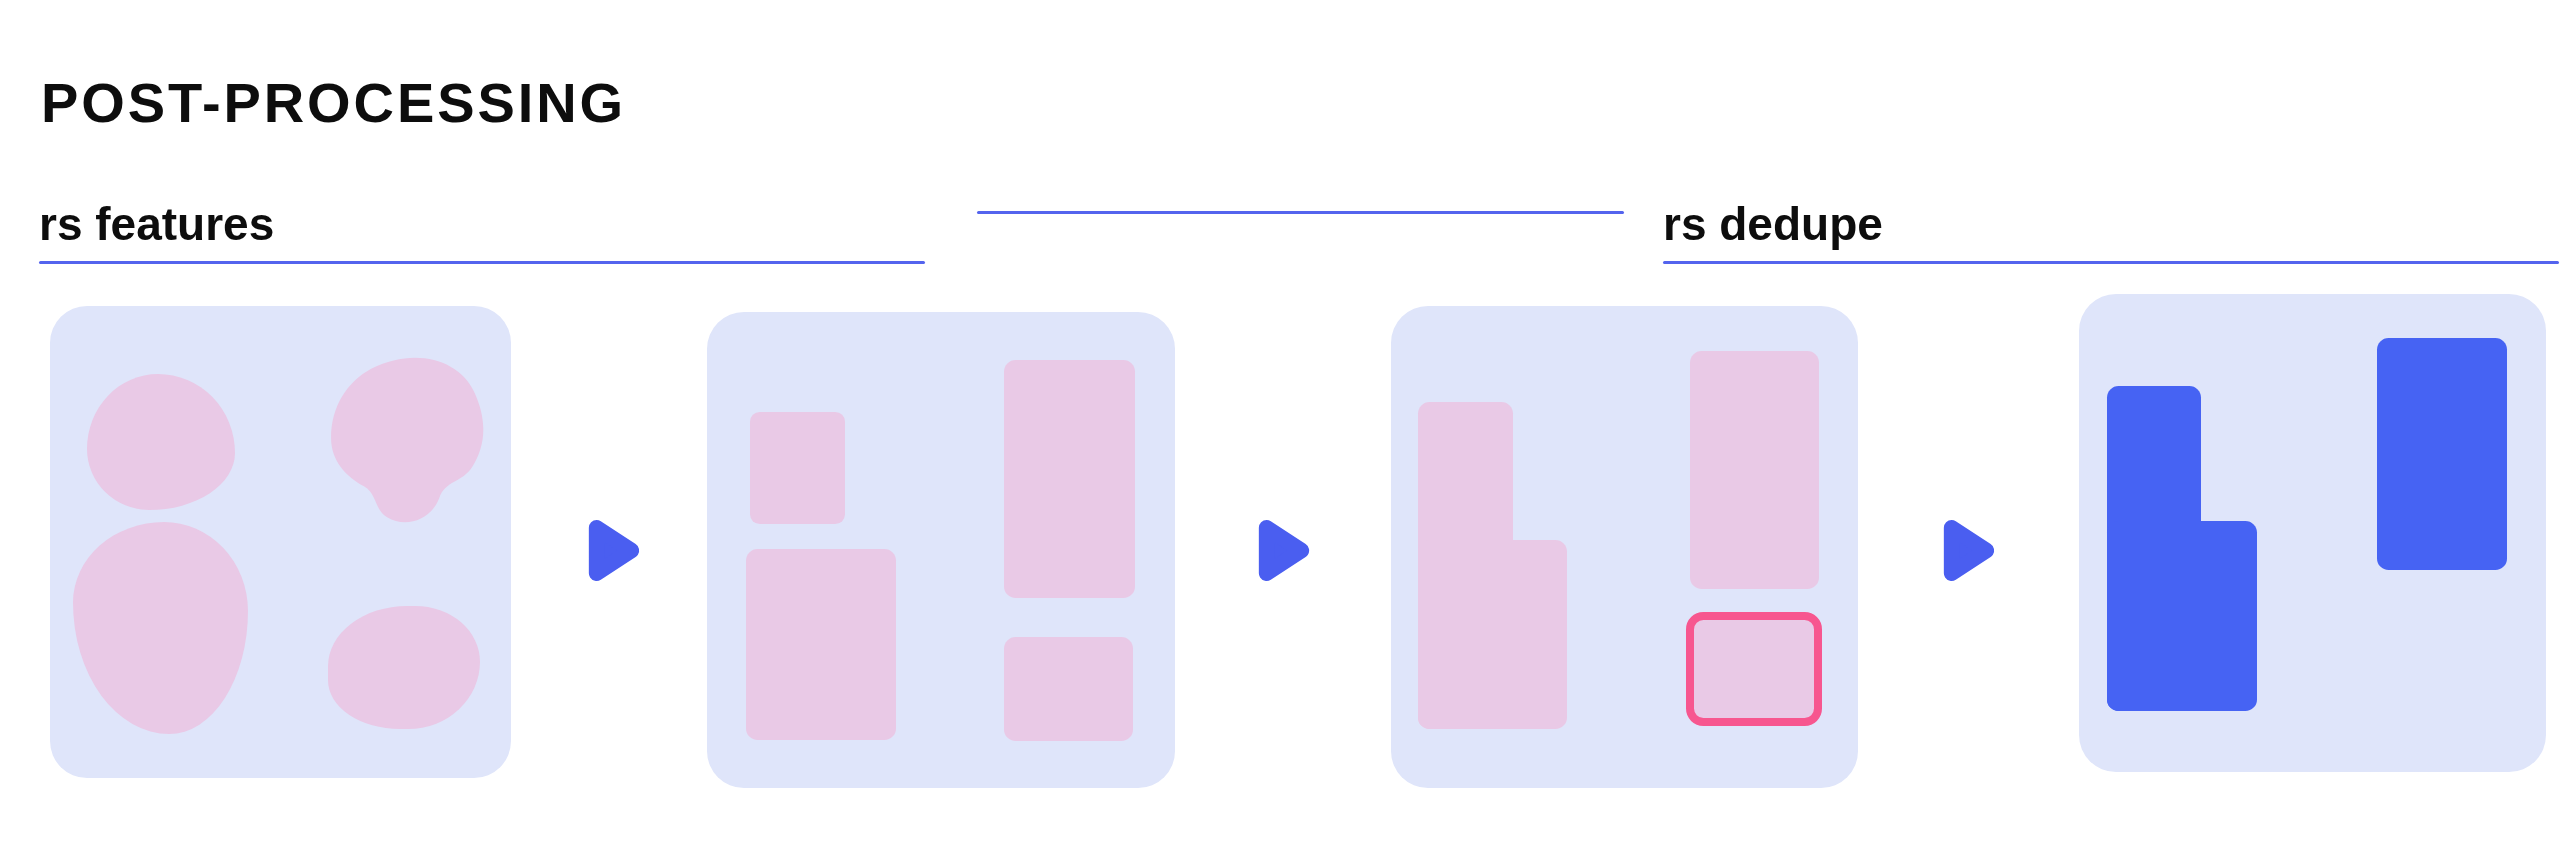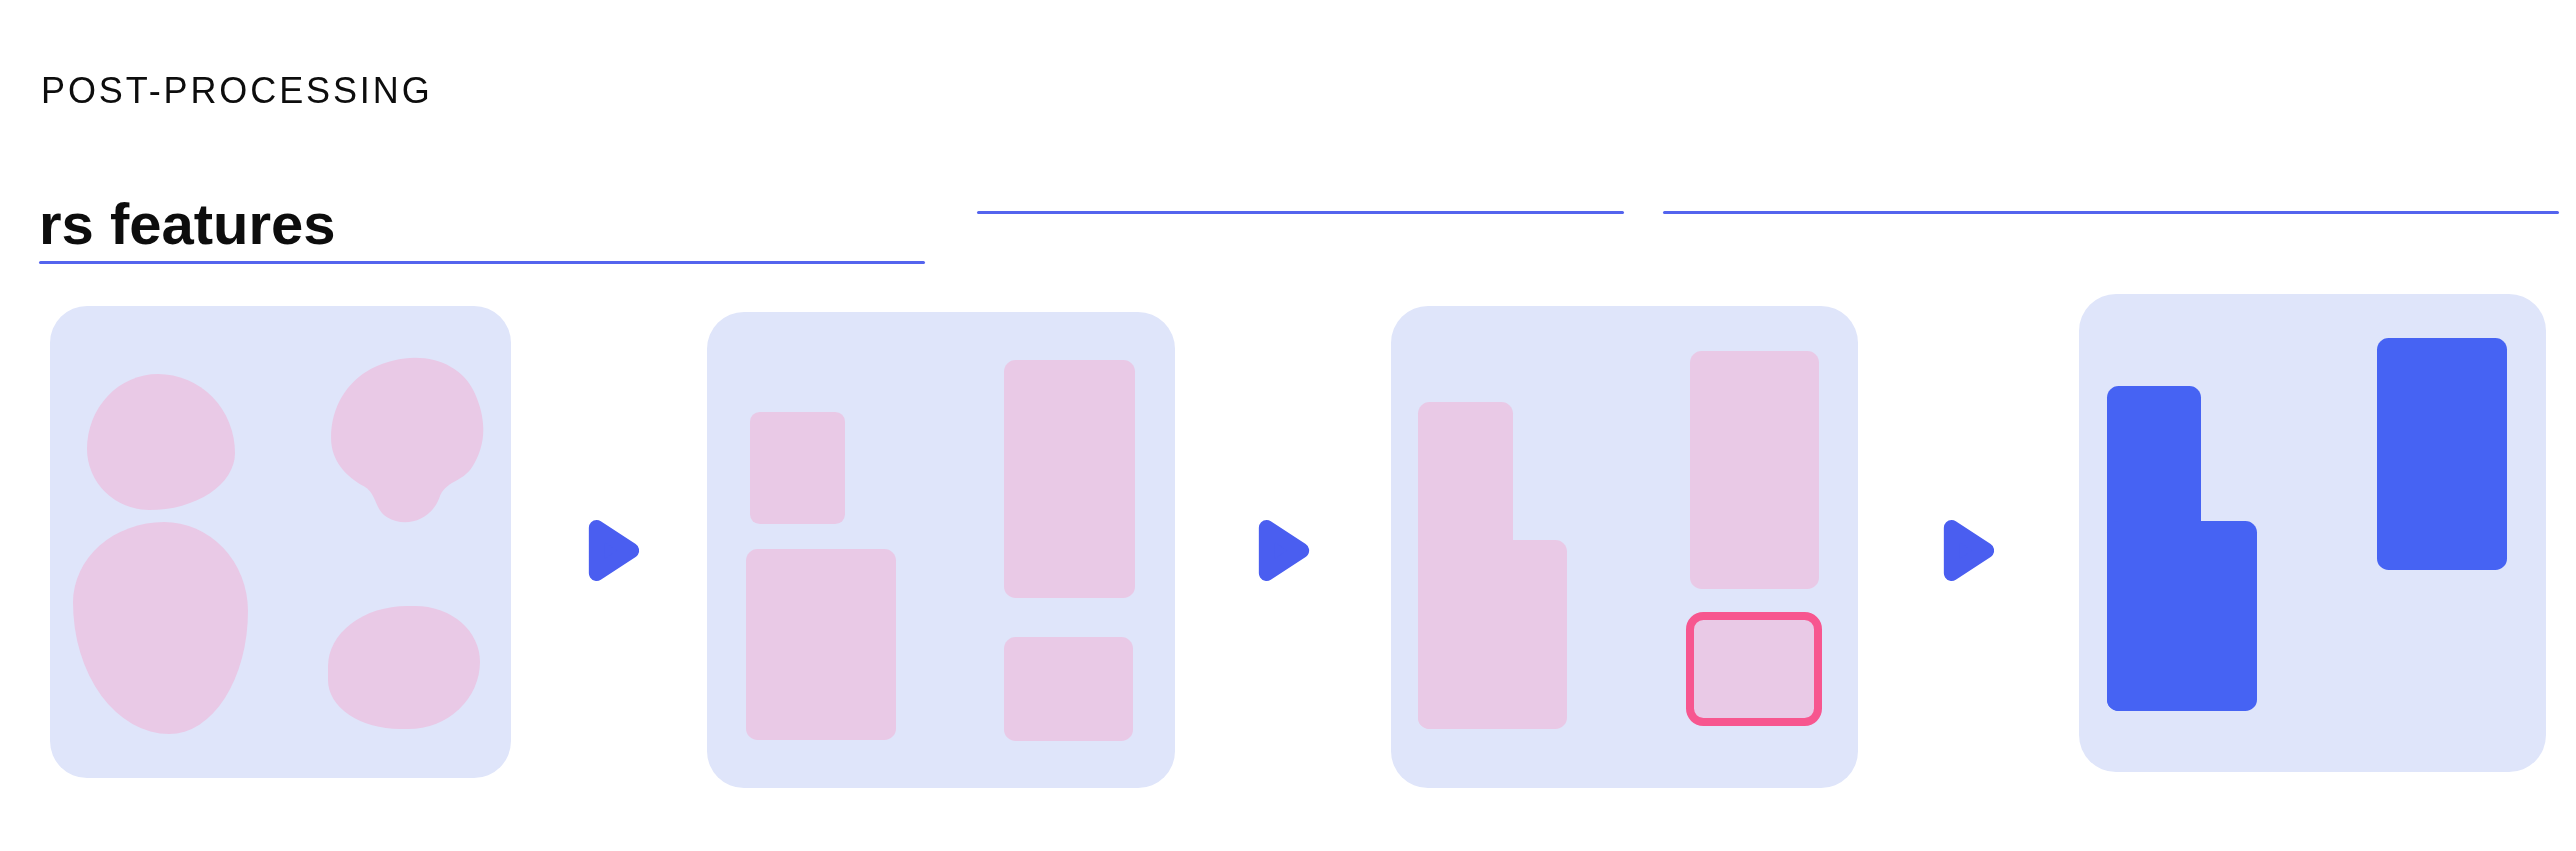--- a/index.html
+++ b/index.html
@@ -15,33 +15,33 @@
   .canvas {
     position: absolute;
     left: 0; top: 0;
     width: 2576px; height: 852px;
   }
   .title {
     position: absolute;
     left: 41px;
     top: 70px;
     margin: 0;
-    font-size: 36px;
-    font-weight: 400;
+    font-size: 56px;
+    font-weight: 700;
     letter-spacing: 2.9px;
     color: var(--text, #0d0d0d);
     white-space: nowrap;
   }
   .stage {
     position: absolute;
     top: 199px;
   }
   .stage .lbl {
     display: block;
-    font-size: 58px;
+    font-size: 46px;
     line-height: 50px;
     font-weight: 700;
     color: var(--text, #0d0d0d);
     white-space: nowrap;
   }
   .stage .rule {
     height: 3.9px;
     margin-top: 11.6px;
     background: var(--underline, #5464ee);
     border-radius: 1.9px;
@@ -127,20 +127,21 @@
   <h1 class="title">POST-PROCESSING</h1>
 
   <div class="stage stage-1">
     <span class="lbl">rs features</span>
     <div class="rule"></div>
   </div>
   <div class="stage stage-2">
     <div class="rule"></div>
   </div>
   <div class="stage stage-3">
+    <span class="lbl">rs dedupe</span>
     <div class="rule"></div>
   </div>
 
   <div class="panel panel-1">
     <div class="shape pink blob-tl"></div>
     <svg class="shape blob-tr-svg" viewBox="0 0 172 179">
       <path d="M52 16 C96 -6 142 6 158 40 C172 70 170 96 156 118 C146 134 128 132 122 150 C114 172 88 182 68 170 C54 161 58 146 44 138 C26 128 10 112 10 88 C10 56 26 30 52 16 Z"></path>
     </svg>
     <div class="shape pink blob-bl"></div>
     <div class="shape pink blob-br"></div>

